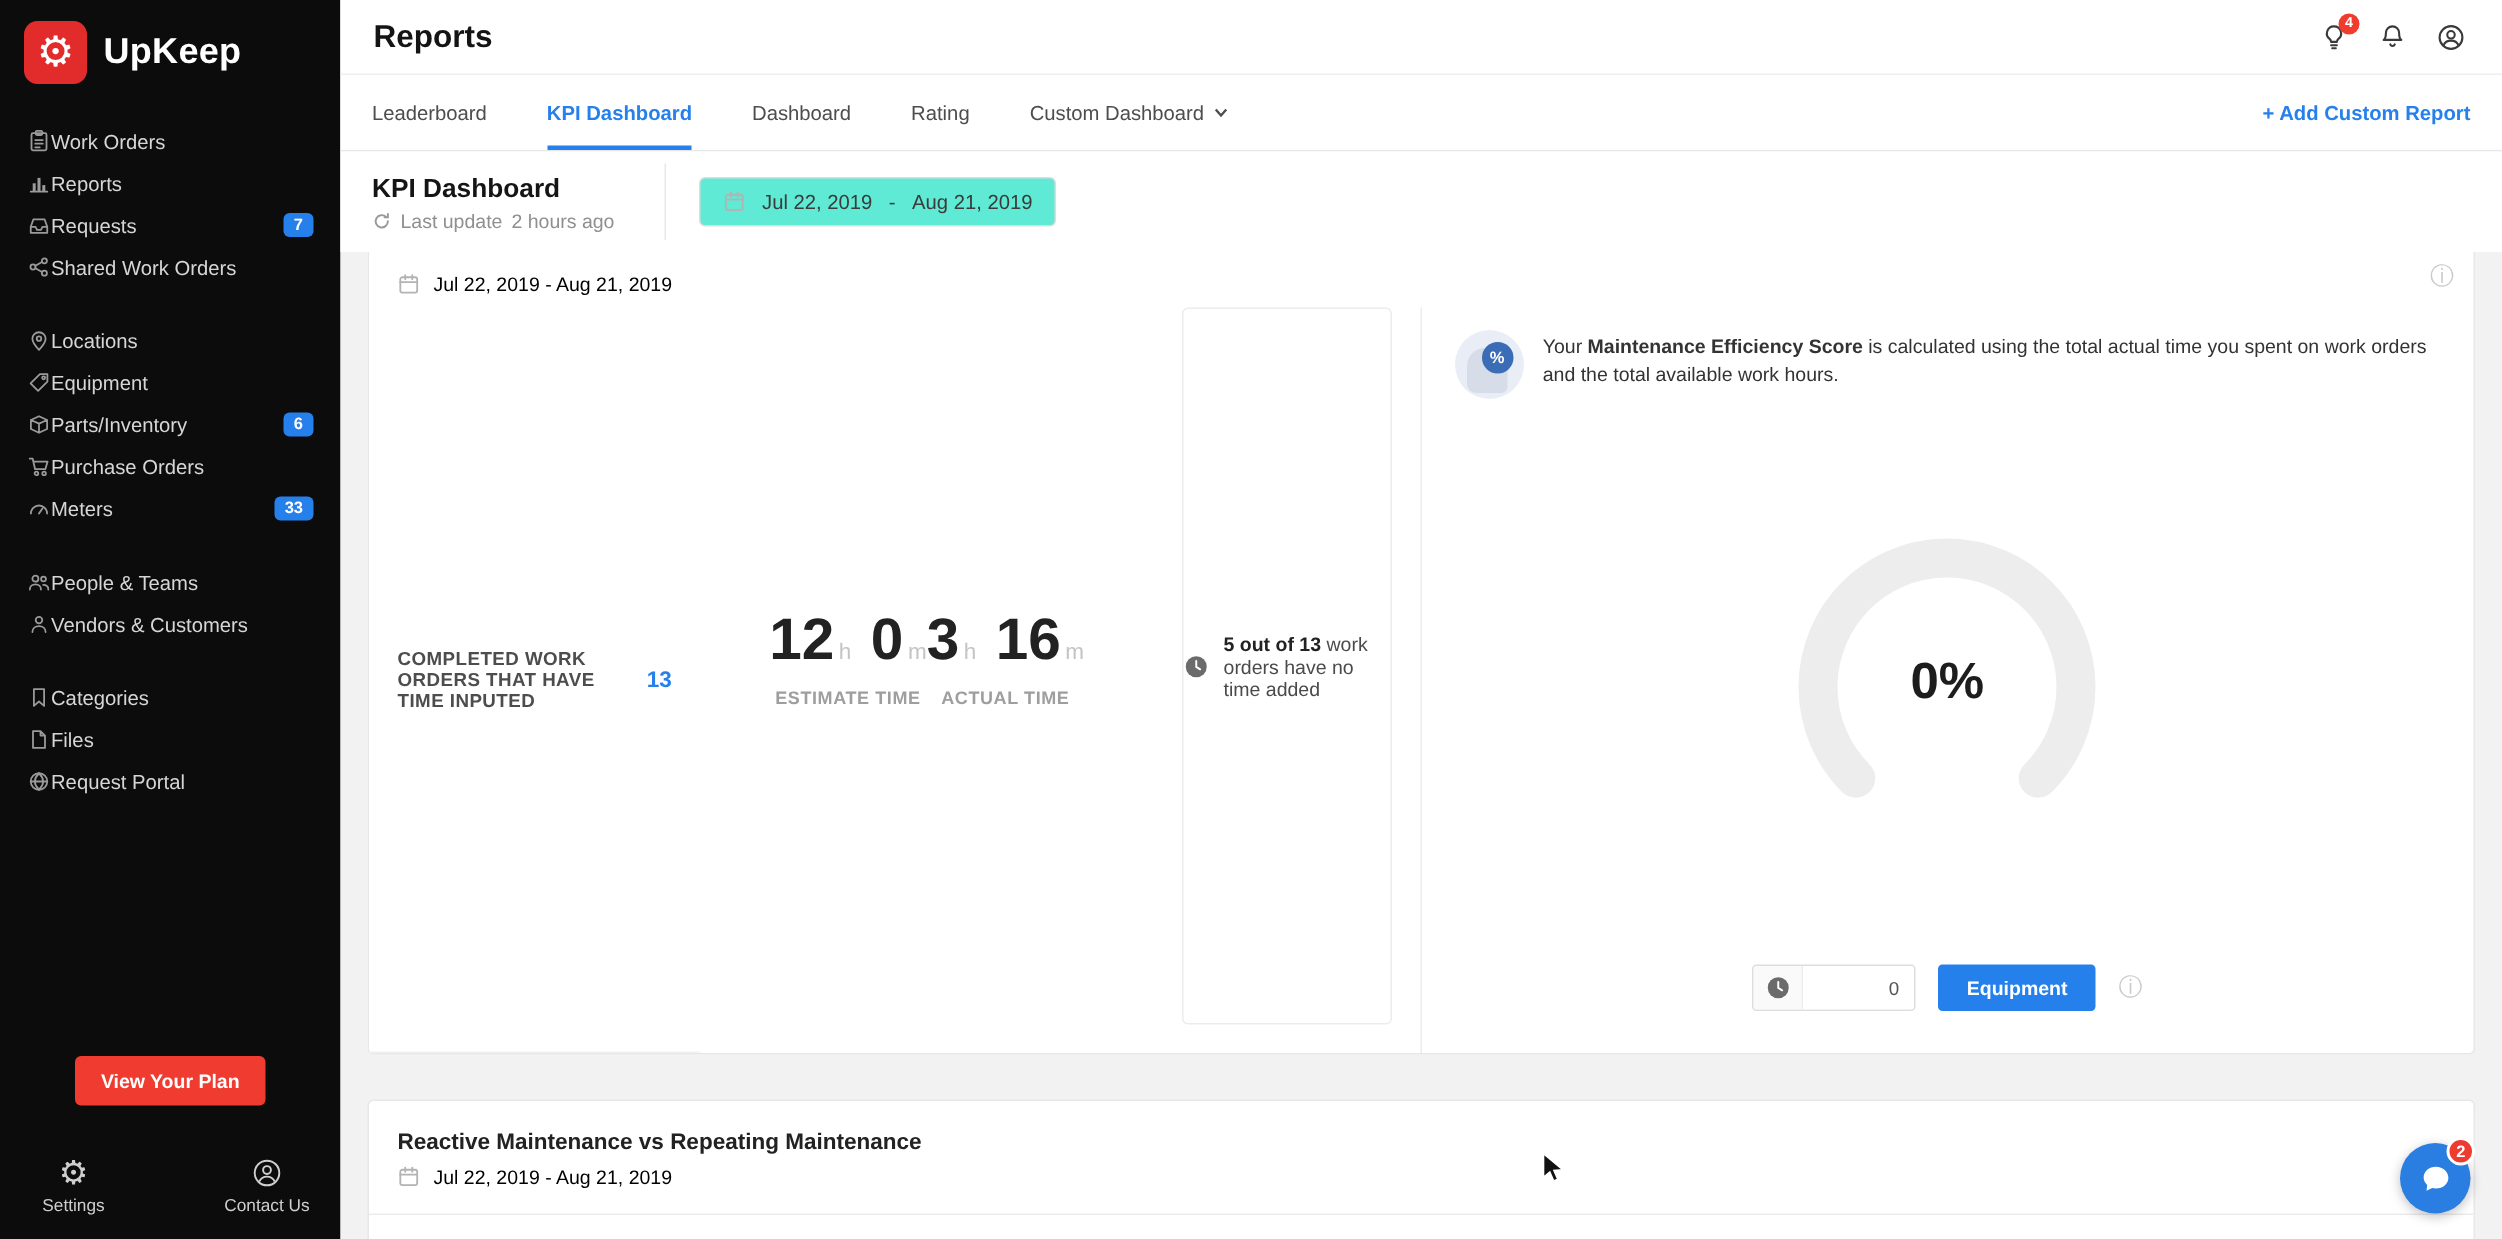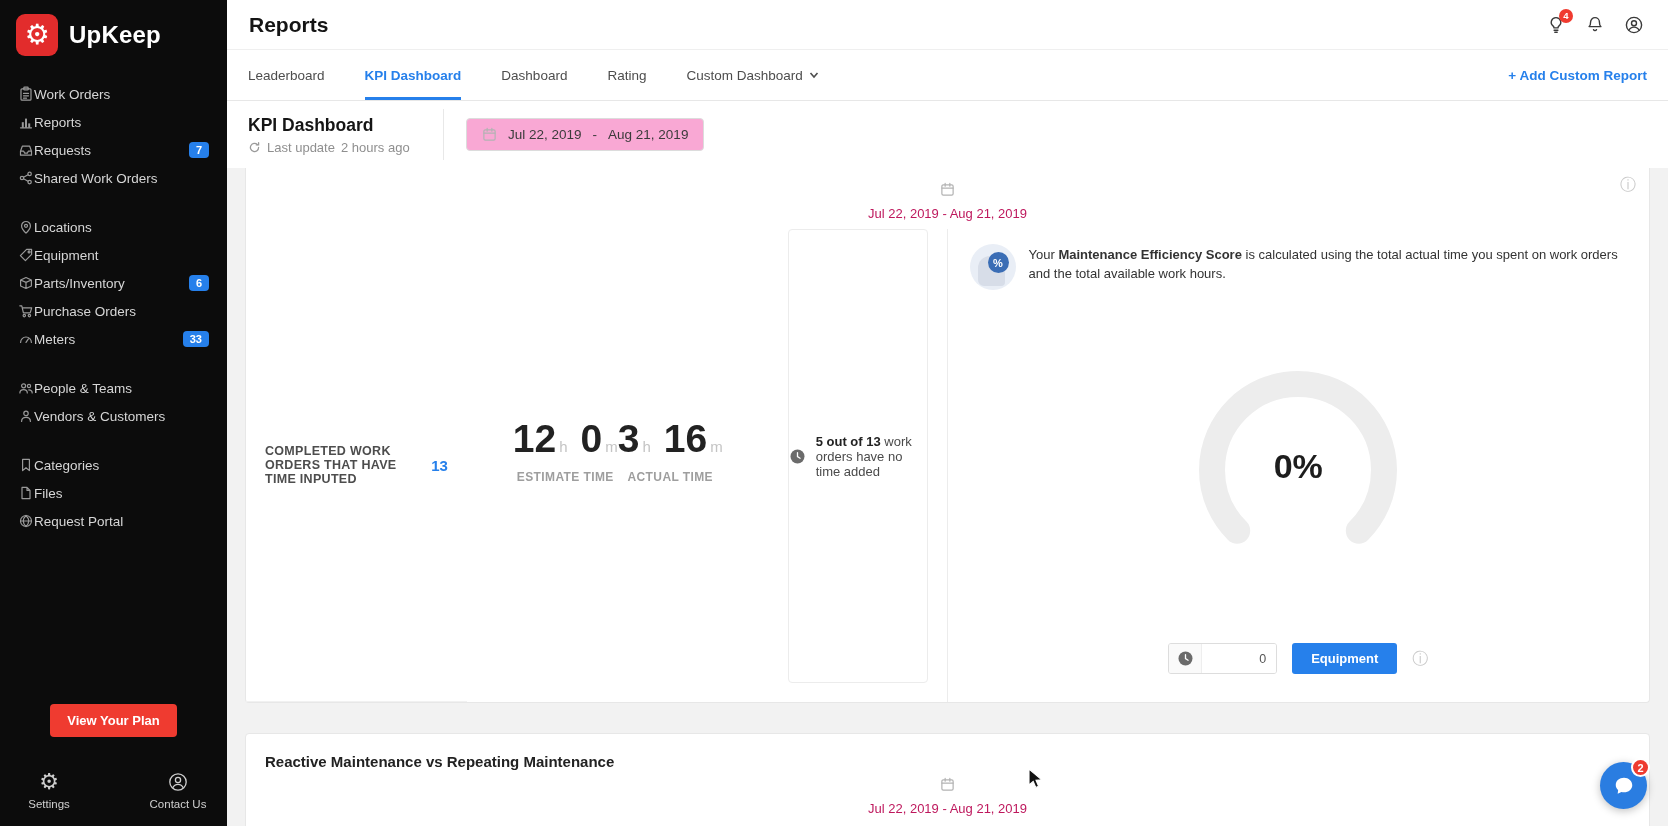--- a/index.html
+++ b/index.html
@@ -40,28 +40,28 @@
   .tab.active { color: #2680eb; font-weight: 700; border-bottom-color: #2680eb; }
   .chev { width: 10px; height: 10px; fill: none; stroke: #4d4d4d; stroke-width: 1.6; }
   .add-report { margin-left: auto; align-self: center; color: #2680eb; font-size: 13.5px; font-weight: 600; cursor: pointer; }
 
   .kpi-row { background: #fff; height: 67px; flex-shrink: 0; display: flex; align-items: center; padding: 0 21px; }
   .kpi-title-block { min-width: 173px; }
   .kpi-title { font-size: 17.5px; font-weight: 700; color: #151515; }
   .kpi-sub { display: flex; align-items: center; gap: 6px; margin-top: 4px; font-size: 13px; color: #8f8f8f; }
   .ref-icon { width: 13px; height: 13px; fill: none; stroke: #9a9a9a; stroke-width: 1.4; stroke-linecap: round; }
   .kpi-divider { width: 1px; align-self: stretch; background: #e8e8e8; margin: 8px 22px; }
-  .date-picker { display: flex; align-items: center; gap: 11px; border: 1px solid #dcdcdc; border-radius: 4px; background: #f9a8d4; height: 33px; padding: 0 15px; font-size: 13.5px; color: #3b3b3b; cursor: pointer; }
+  .date-picker { display: flex; align-items: center; gap: 11px; border: 1px solid #dcdcdc; border-radius: 4px; background: #5eead4; height: 33px; padding: 0 15px; font-size: 13.5px; color: #3b3b3b; cursor: pointer; }
   .cal-icon { width: 15px; height: 15px; fill: none; stroke: #b3b3b3; stroke-width: 1.3; stroke-linecap: round; }
 
   .content { flex: 1; overflow: hidden; padding: 0 18px; position: relative; }
 
   .card { background: #fff; border: 1px solid #e7e7e7; border-radius: 4px; }
   .card1 { border-top: none; border-radius: 0 0 4px 4px; height: 535px; display: flex; flex-direction: column; position: relative; }
-  .card-date-row { display: flex; align-items: center; gap: 9px; padding: 14px 19px 8px; font-size: 13px; color: #be185d; flex-direction: column; }
+  .card-date-row { display: flex; align-items: center; gap: 9px; padding: 14px 19px 8px; font-size: 13px; color: #000000; }
   .card-info { position: absolute; top: 9px; right: 13px; color: #c9c9c9; font-size: 16px; line-height: 1; cursor: pointer; }
 
   .card1-cols { flex: 1; display: flex; min-height: 0; }
   .col-left { width: 50%; border-right: 1px solid #ececec; display: flex; flex-direction: row; }
   .section-head { display: flex; align-items: center; justify-content: space-between; padding: 13px 19px; border-bottom: 1px solid #f1f1f1; }
   .section-title { font-size: 12.5px; font-weight: 700; color: #4d4d4d; letter-spacing: 0.3px; }
   .section-count { color: #2680eb; font-weight: 700; font-size: 15px; }
   .times { flex: 1; display: flex; align-items: center; justify-content: space-around; padding: 0 46px 30px; }
   .time-group { text-align: center; }
   .num { font-size: 39px; font-weight: 700; color: #222; }

